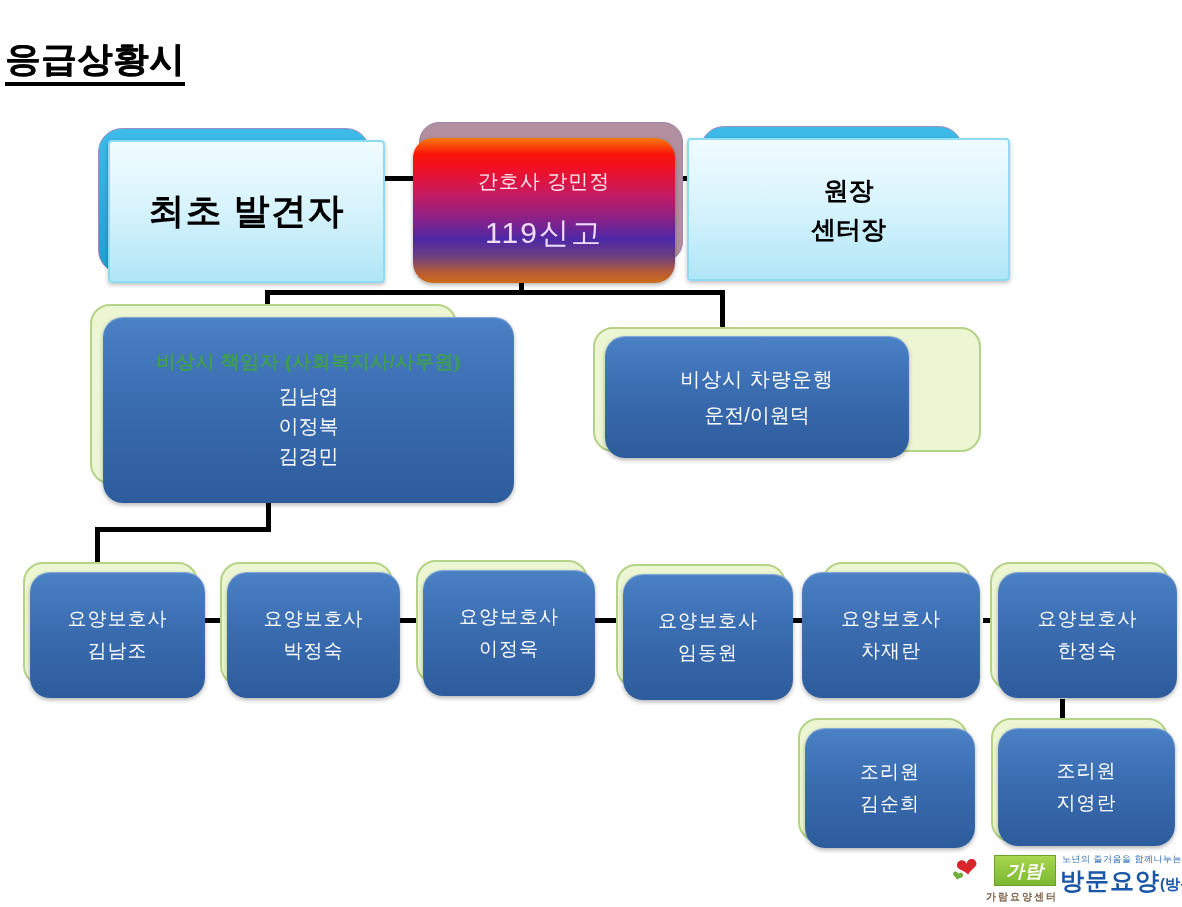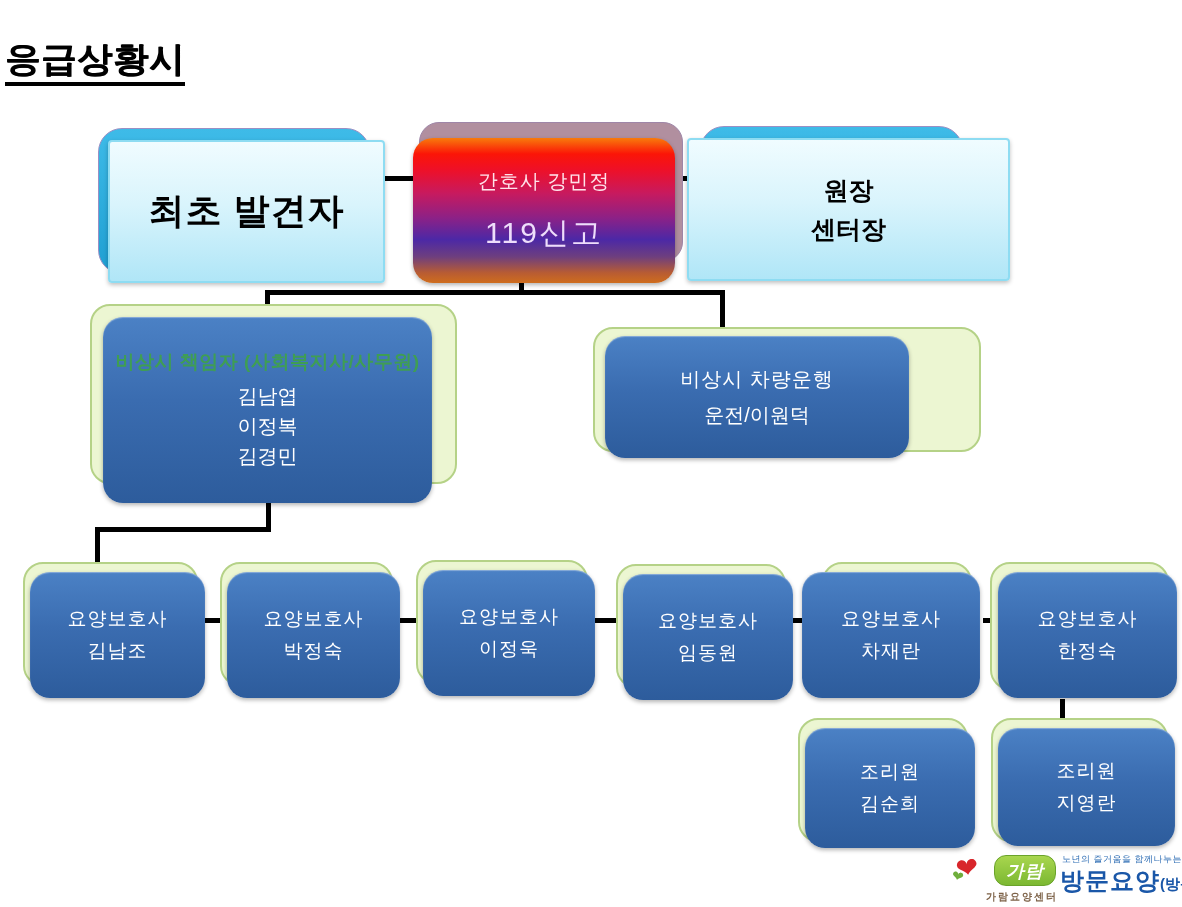--- a/index.html
+++ b/index.html
@@ -53,21 +53,21 @@
   .t-role{font-size:19px;color:#fff;line-height:32px;letter-spacing:1px;}
 
   
   .conn{position:absolute;background:#000;z-index:0;}
 
   
   #footer-logo{position:absolute;left:950px;top:846px;width:232px;height:61px;z-index:3;}
   .heart-big{position:absolute;left:6px;top:6px;font-size:27px;color:#d8262b;transform:rotate(-8deg);}
   .heart-small{position:absolute;left:2px;top:22px;font-size:14px;color:#6fae3c;transform:rotate(12deg);}
   .brand-box{
-    position:absolute;left:44px;top:9px;width:62px;height:31px;border-radius:12px;
+    position:absolute;left:44px;top:9px;width:62px;height:31px;border-radius:0;
     background:linear-gradient(180deg,#a8d64e,#7cb832);border:1px solid #6aa32a;
     display:flex;align-items:center;justify-content:center;box-sizing:border-box;
   }
   .brand-text{color:#fff;font-size:18px;font-weight:900;font-style:italic;letter-spacing:1px;}
   .center-name{position:absolute;left:36px;top:44px;font-size:10px;color:#7d6248;letter-spacing:2px;font-weight:700;}
   .tagline{position:absolute;left:112px;top:7px;font-size:9px;color:#2b6bb3;letter-spacing:0.5px;}
   .service-line{position:absolute;left:110px;top:19px;white-space:nowrap;}
   .service-main{font-size:24px;font-weight:900;color:#1a57a8;letter-spacing:1px;}
   .service-sub{font-size:15px;font-weight:800;color:#1a57a8;}
 </style>
@@ -112,21 +112,21 @@
   <div>
     <div class="shadow shadow-cyan" style="left:700px;top:126px;width:263px;height:140px;border-radius:24px;"></div>
     <div class="mainbox box-cyan" style="left:687px;top:138px;width:323px;height:143px;">
       <span class="t-dir">원장</span>
       <span class="t-dir">센터장</span>
     </div>
   </div>
 
   <div>
     <div class="shadow shadow-green" style="left:90px;top:304px;width:367px;height:180px;"></div>
-    <div class="mainbox box-blue" style="left:103px;top:317px;width:329px;height:186px;">
+    <div class="mainbox box-blue" style="left:103px;top:317px;width:411px;height:186px;">
       <span class="t-green-head">비상시 책임자 (사회복지사/사무원)</span>
       <span class="t-name">김남엽</span>
       <span class="t-name">이정복</span>
       <span class="t-name">김경민</span>
     </div>
   </div>
 
   <div>
     <div class="shadow shadow-green" style="left:593px;top:327px;width:388px;height:125px;"></div>
     <div class="mainbox box-blue" style="left:605px;top:336px;width:304px;height:122px;">

